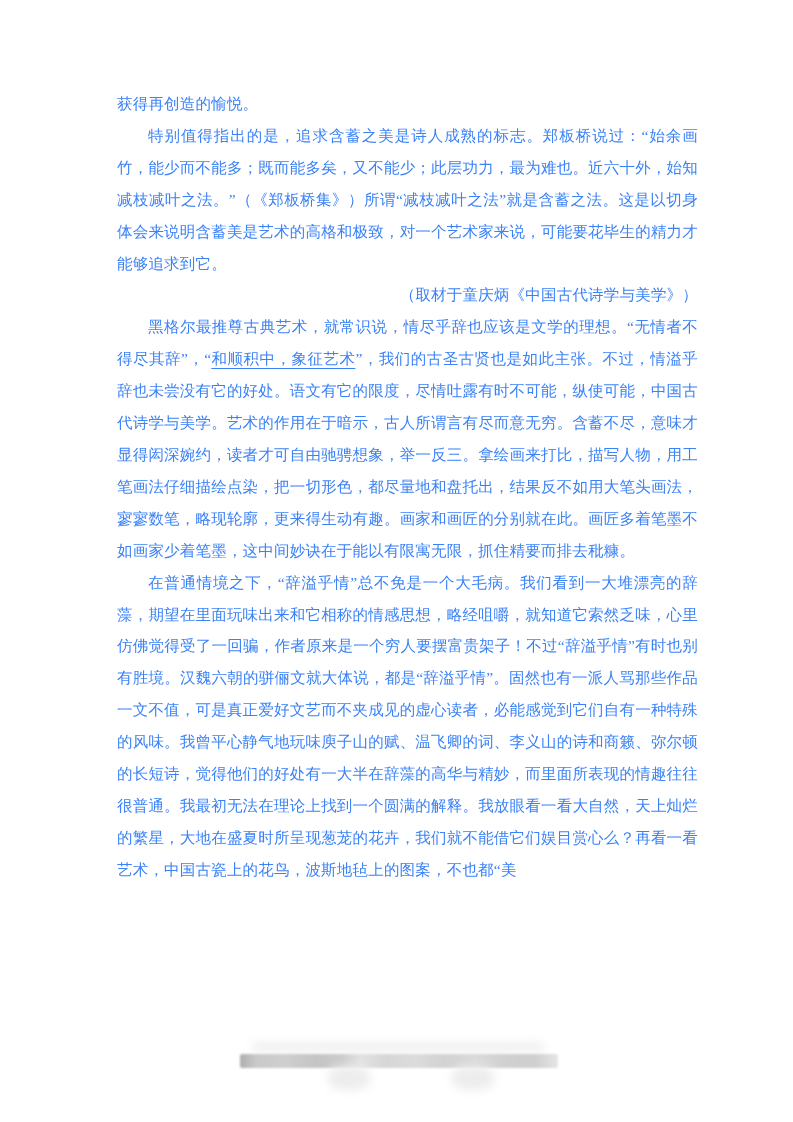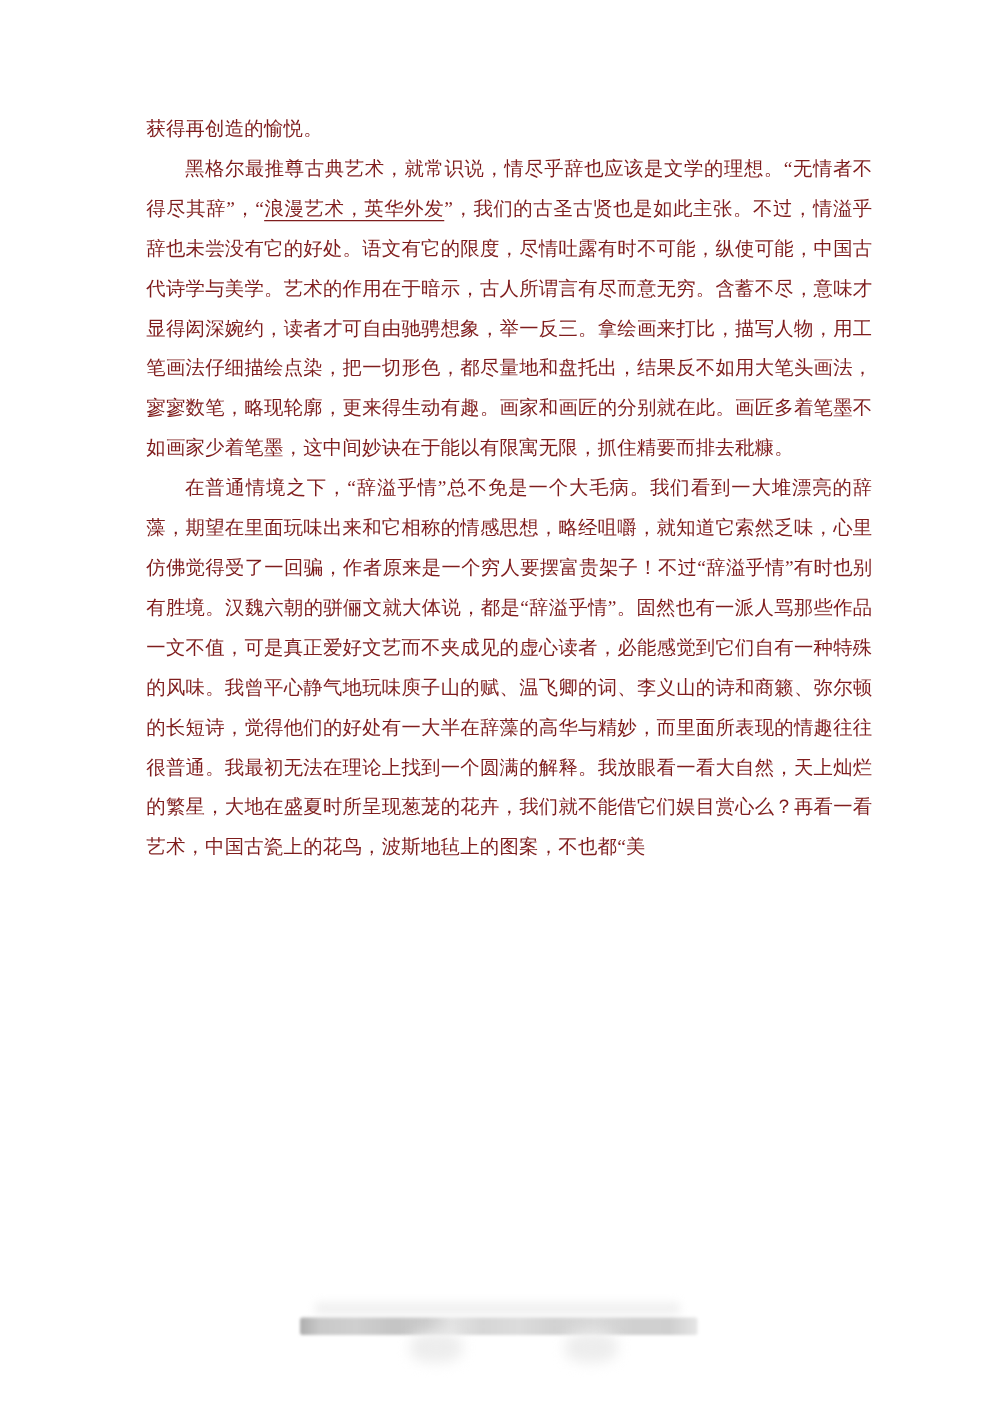--- a/index.html
+++ b/index.html
@@ -13,21 +13,21 @@
     width: 793px;
     height: 1122px;
     background: #ffffff;
     overflow: hidden;
   }
   .content {
     position: absolute;
     left: 117px;
     top: 88px;
     width: 581px;
-    color: #7f1d1d;
+    color: #3b82f6;
     font-size: 15.5px;
     line-height: 31.9px;
     text-align: justify;
     letter-spacing: 0.2px;
   }
   .content p {
     margin: 0;
     padding: 0;
   }
   .para {
@@ -80,21 +80,23 @@
   }
   .wm-drip1 { left: 328px; top: 1066px; width: 42px; height: 24px; }
   .wm-drip2 { left: 452px; top: 1066px; width: 42px; height: 24px; }
 </style>
 </head>
 <body>
 
 <div class="page">
   <div class="content">
     <p class="no-indent">获得再创造的愉悦。</p>
-    <p class="para"><span>黑格尔最推尊古典艺术，就常识说，情尽乎辞也应该是文学的理想。“无情者不得尽其辞”，“</span><span class="underlined">浪漫艺术，英华外发</span><span>”，我们的古圣古贤也是如此主张。不过，情溢乎辞也未尝没有它的好处。语文有它的限度，尽情吐露有时不可能，纵使可能，中国古代诗学与美学。艺术的作用在于暗示，古人所谓言有尽而意无穷。含蓄不尽，意味才显得闳深婉约，读者才可自由驰骋想象，举一反三。拿绘画来打比，描写人物，用工笔画法仔细描绘点染，把一切形色，都尽量地和盘托出，结果反不如用大笔头画法，寥寥数笔，略现轮廓，更来得生动有趣。画家和画匠的分别就在此。画匠多着笔墨不如画家少着笔墨，这中间妙诀在于能以有限寓无限，抓住精要而排去秕糠。</span></p>
+    <p class="para">特别值得指出的是，追求含蓄之美是诗人成熟的标志。郑板桥说过：“始余画竹，能少而不能多；既而能多矣，又不能少；此层功力，最为难也。近六十外，始知减枝减叶之法。”（《郑板桥集》）所谓“减枝减叶之法”就是含蓄之法。这是以切身体会来说明含蓄美是艺术的高格和极致，对一个艺术家来说，可能要花毕生的精力才能够追求到它。</p>
+    <p class="attribution">（取材于童庆炳《中国古代诗学与美学》）</p>
+    <p class="para"><span>黑格尔最推尊古典艺术，就常识说，情尽乎辞也应该是文学的理想。“无情者不得尽其辞”，“</span><span class="underlined">和顺积中，象征艺术</span><span>”，我们的古圣古贤也是如此主张。不过，情溢乎辞也未尝没有它的好处。语文有它的限度，尽情吐露有时不可能，纵使可能，中国古代诗学与美学。艺术的作用在于暗示，古人所谓言有尽而意无穷。含蓄不尽，意味才显得闳深婉约，读者才可自由驰骋想象，举一反三。拿绘画来打比，描写人物，用工笔画法仔细描绘点染，把一切形色，都尽量地和盘托出，结果反不如用大笔头画法，寥寥数笔，略现轮廓，更来得生动有趣。画家和画匠的分别就在此。画匠多着笔墨不如画家少着笔墨，这中间妙诀在于能以有限寓无限，抓住精要而排去秕糠。</span></p>
     <p class="para">在普通情境之下，“辞溢乎情”总不免是一个大毛病。我们看到一大堆漂亮的辞藻，期望在里面玩味出来和它相称的情感思想，略经咀嚼，就知道它索然乏味，心里仿佛觉得受了一回骗，作者原来是一个穷人要摆富贵架子！不过“辞溢乎情”有时也别有胜境。汉魏六朝的骈俪文就大体说，都是“辞溢乎情”。固然也有一派人骂那些作品一文不值，可是真正爱好文艺而不夹成见的虚心读者，必能感觉到它们自有一种特殊的风味。我曾平心静气地玩味庾子山的赋、温飞卿的词、李义山的诗和商籁、弥尔顿的长短诗，觉得他们的好处有一大半在辞藻的高华与精妙，而里面所表现的情趣往往很普通。我最初无法在理论上找到一个圆满的解释。我放眼看一看大自然，天上灿烂的繁星，大地在盛夏时所呈现葱茏的花卉，我们就不能借它们娱目赏心么？再看一看艺术，中国古瓷上的花鸟，波斯地毡上的图案，不也都“美</p>
   </div>
 
   <div class="wm-band"></div>
   <div class="wm-bar"></div>
   <div class="wm-drip wm-drip1"></div>
   <div class="wm-drip wm-drip2"></div>
 </div>
 
 </body></html>

